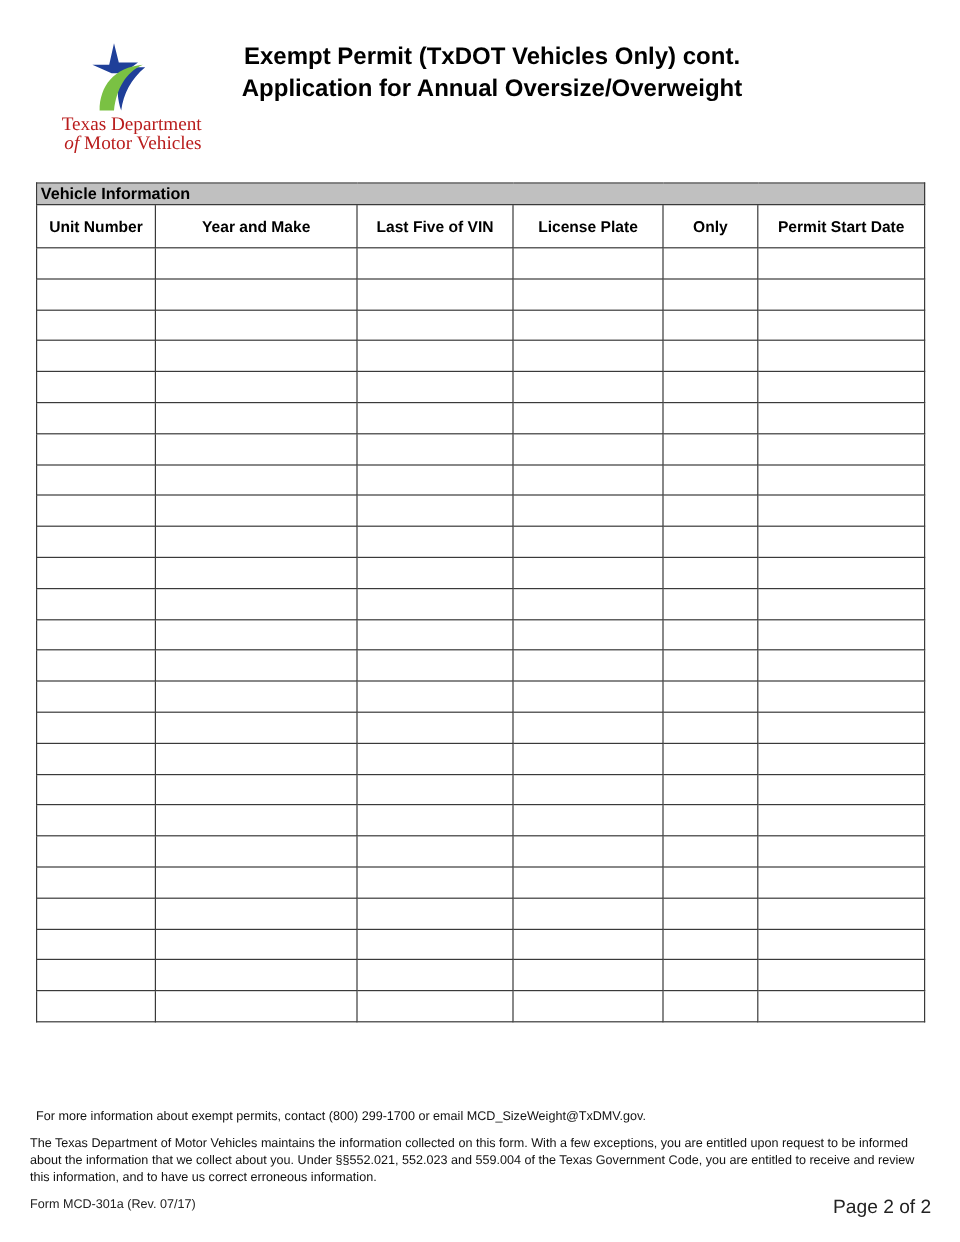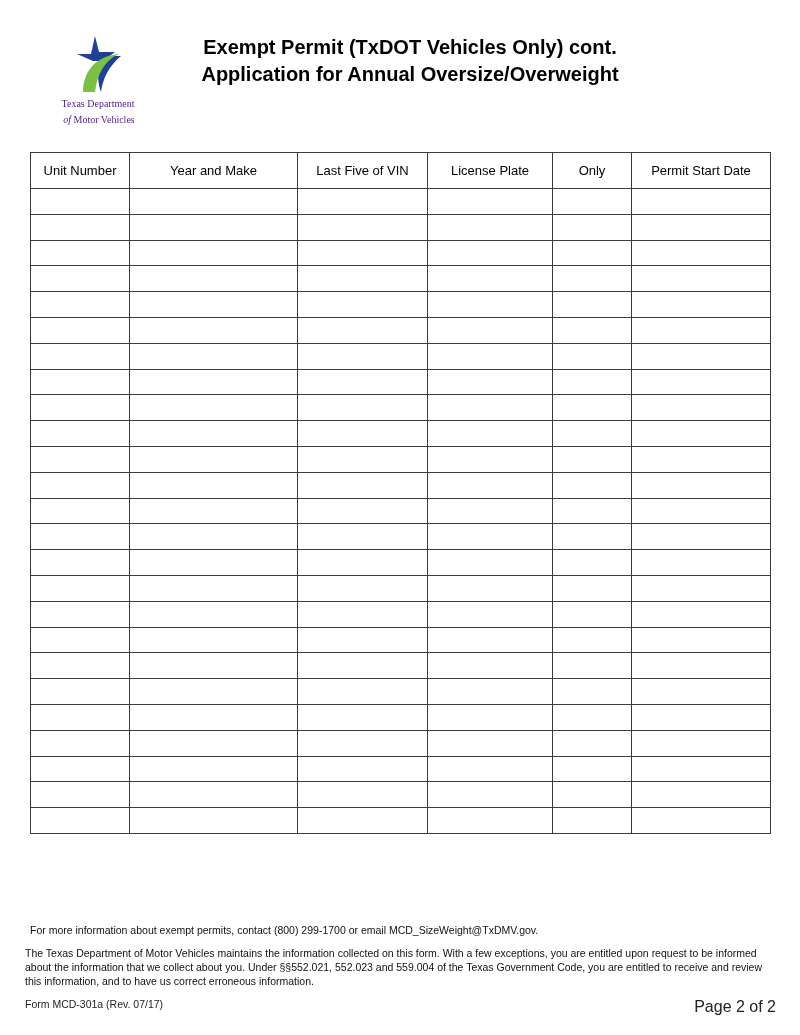--- a/index.html
+++ b/index.html
@@ -5,21 +5,21 @@
     html, body { margin: 0; padding: 0; background: #ffffff; }
     body {
       width: 800px; height: 1035px; position: relative; overflow: hidden;
       font-family: "Liberation Sans", "DejaVu Sans", sans-serif; color: #000;
     }
     .logo { position: absolute; left: 28px; top: 34px; width: 140px; height: 96px; }
     .logo svg { position: absolute; left: 37px; top: 0; }
     .logo-text {
       position: absolute; left: 0; top: 62px; width: 140px;
       font-family: "Liberation Serif", "DejaVu Serif", serif;
-      font-size: 10px; line-height: 16px; color: #4c1d95; text-align: center;
+      font-size: 16px; line-height: 16px; color: #b91c1c; text-align: right;
     }
     .logo-text .l2 { padding-left: 2px; }
     .logo-text em { font-style: italic; font-family: Liberation Serif, serif; }
     .title {
       position: absolute; left: 150px; top: 34px; width: 520px; text-align: center;
       font-weight: bold; font-size: 20px; line-height: 27px;
       font-family: "Liberation Sans", "DejaVu Sans", sans-serif;
     }
     .form-table {
       position: absolute; left: 30px; top: 152px; width: 740px;
@@ -27,21 +27,21 @@
     }
     .form-table td, .form-table th {
       border: 1.5px solid #3a3a3a; padding: 0;
     }
     .section-row td {
       background: #c0c0c0; height: 17px; font-weight: bold; font-size: 13.5px;
       padding-left: 3px; line-height: 17px; text-align: left;
       border-bottom: 1.5px solid #3a3a3a;
     }
     .col-head th {
-      height: 35px; font-weight: normal; font-size: 13px; text-align: center;
+      height: 35px; font-weight: bold; font-size: 13px; text-align: center;
       vertical-align: middle;
     }
     .data-row td { height: 24.8px; }
     .info-line {
       position: absolute; left: 30px; top: 924px; font-size: 10.5px; color: #111;
     }
     .privacy {
       position: absolute; left: 25px; top: 946px; width: 750px;
       font-size: 10.5px; line-height: 14px; color: #111;
     }
@@ -73,20 +73,23 @@
 <table class="form-table">
   <colgroup id="cols">
       <col style="width: 99px;">
       <col style="width: 168px;">
       <col style="width: 130px;">
       <col style="width: 125px;">
       <col style="width: 79px;">
       <col style="width: 139px;">
     </colgroup>
   <thead>
+    <tr class="section-row">
+      <td colspan="6">Vehicle Information</td>
+    </tr>
     <tr class="col-head" id="col-head">
         <th>Unit Number</th>
         <th>Year and Make</th>
         <th>Last Five of VIN</th>
         <th>License Plate</th>
         <th>Only</th>
         <th>Permit Start Date</th>
       </tr>
   </thead>
   <tbody id="tbody">

